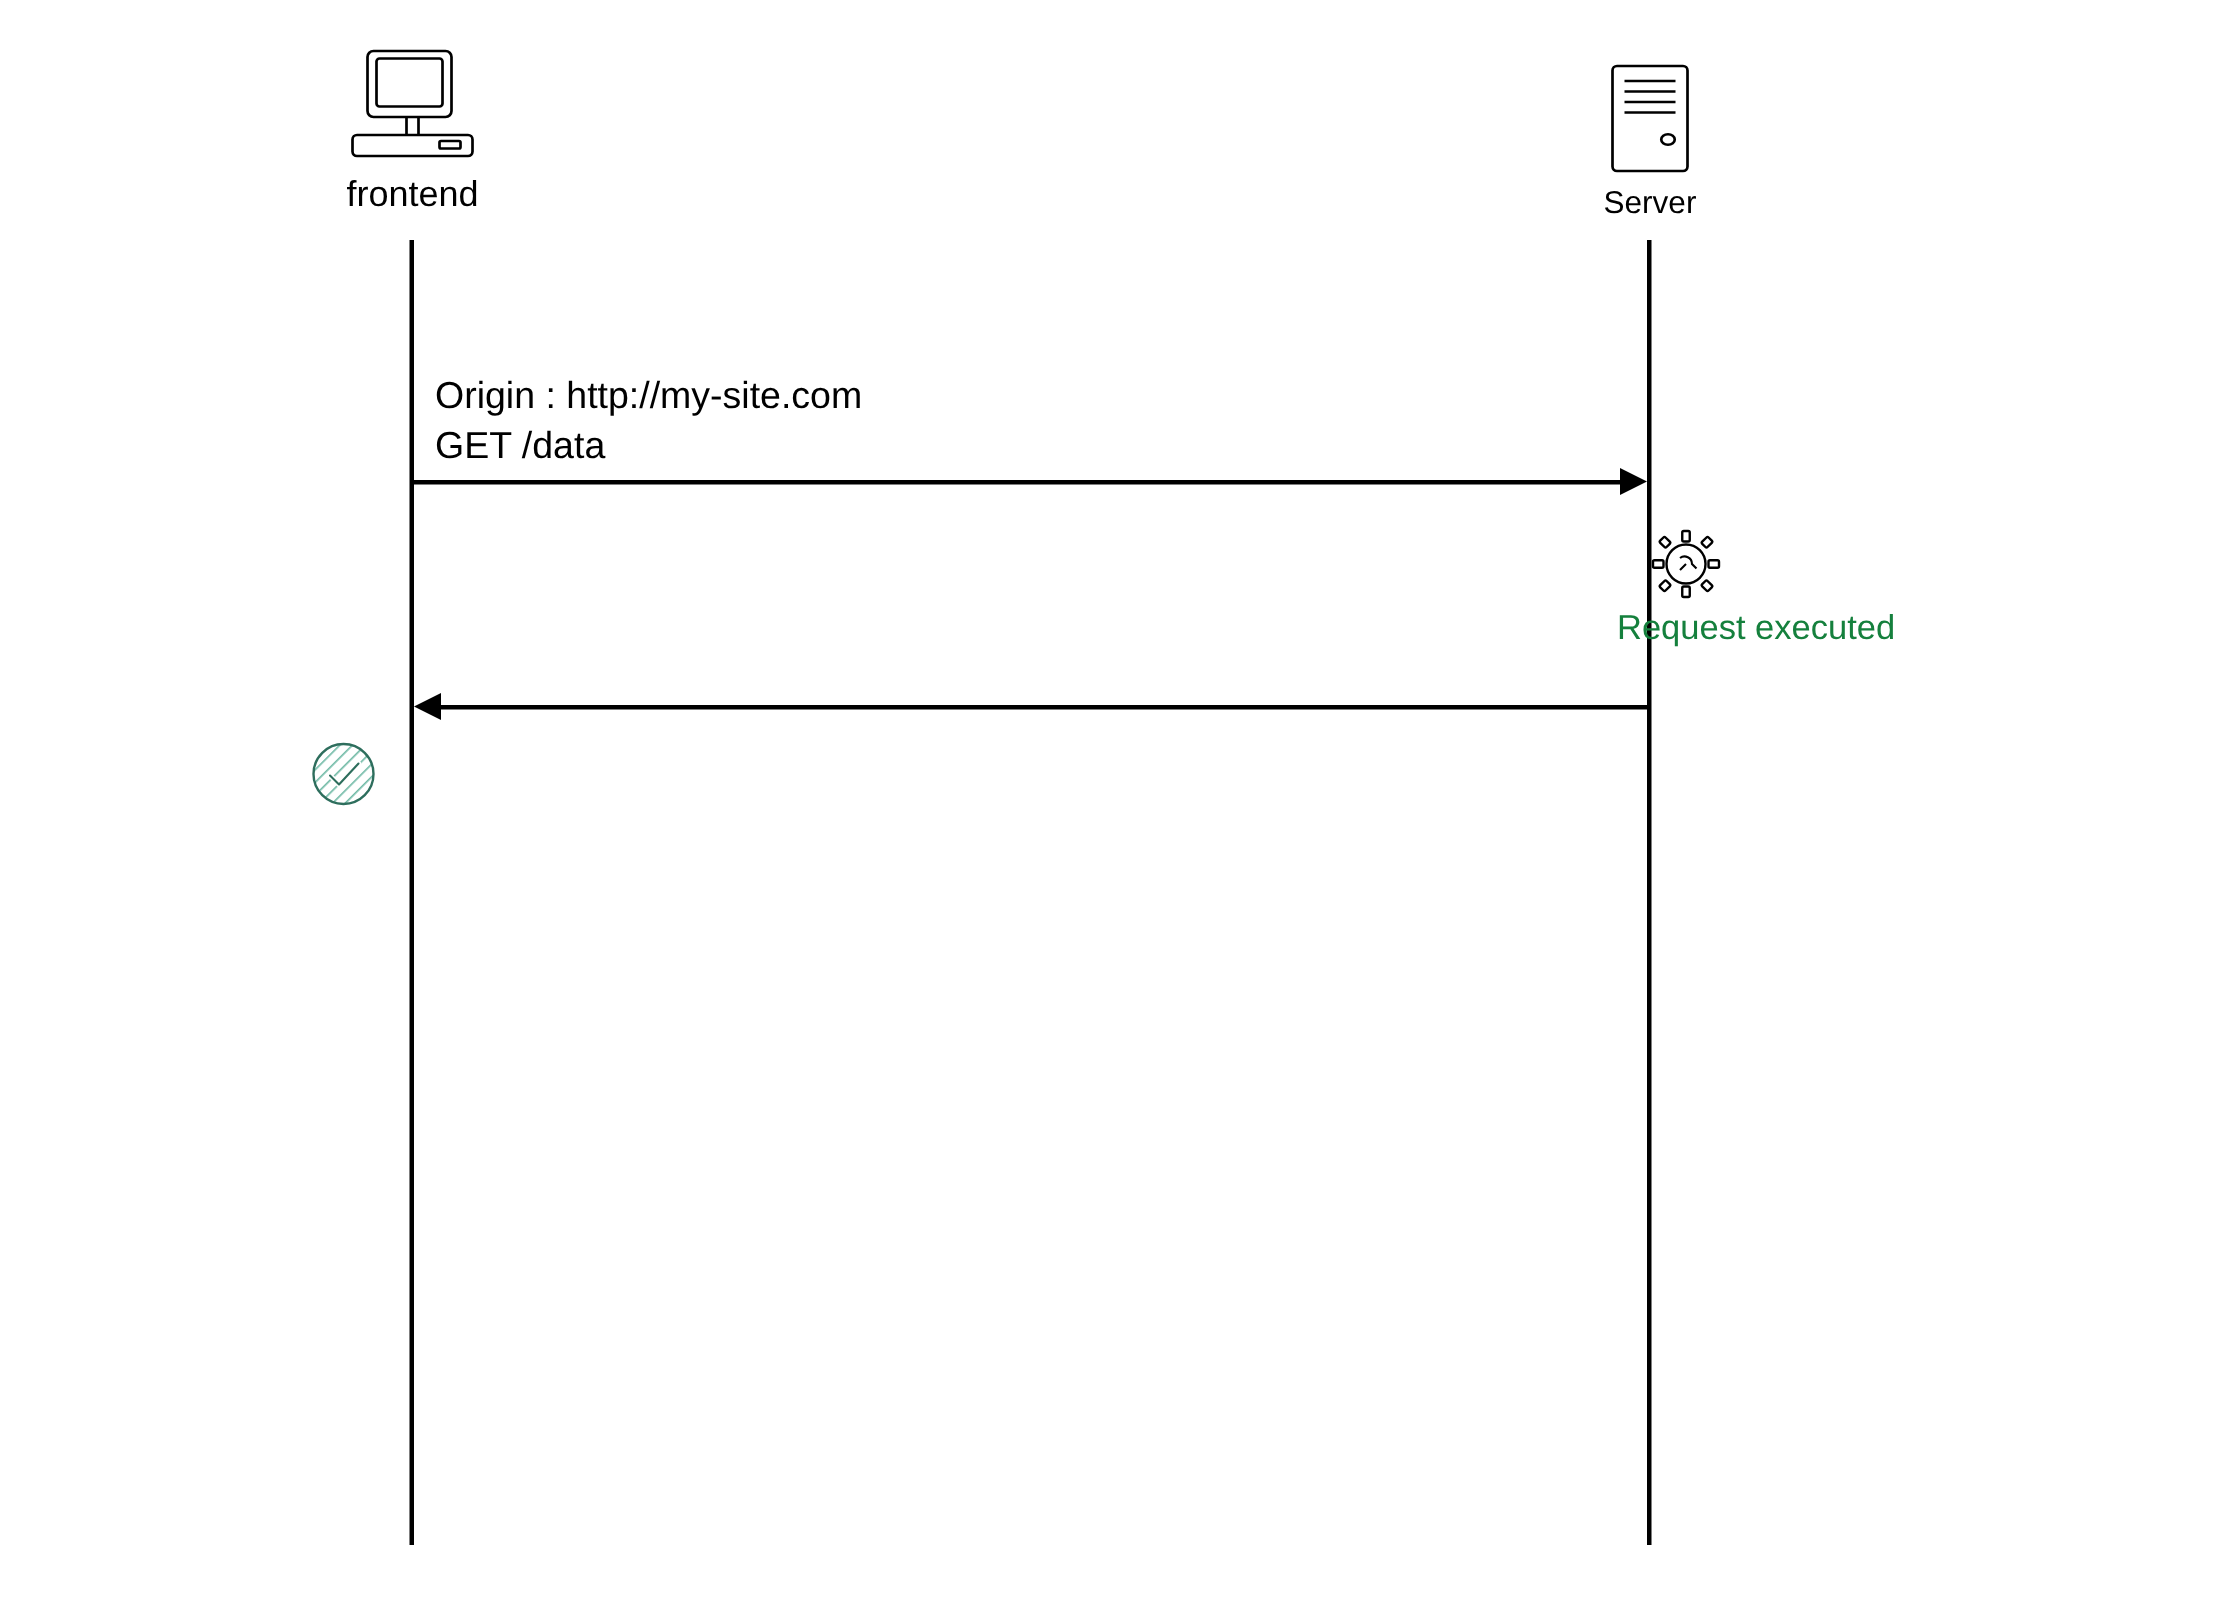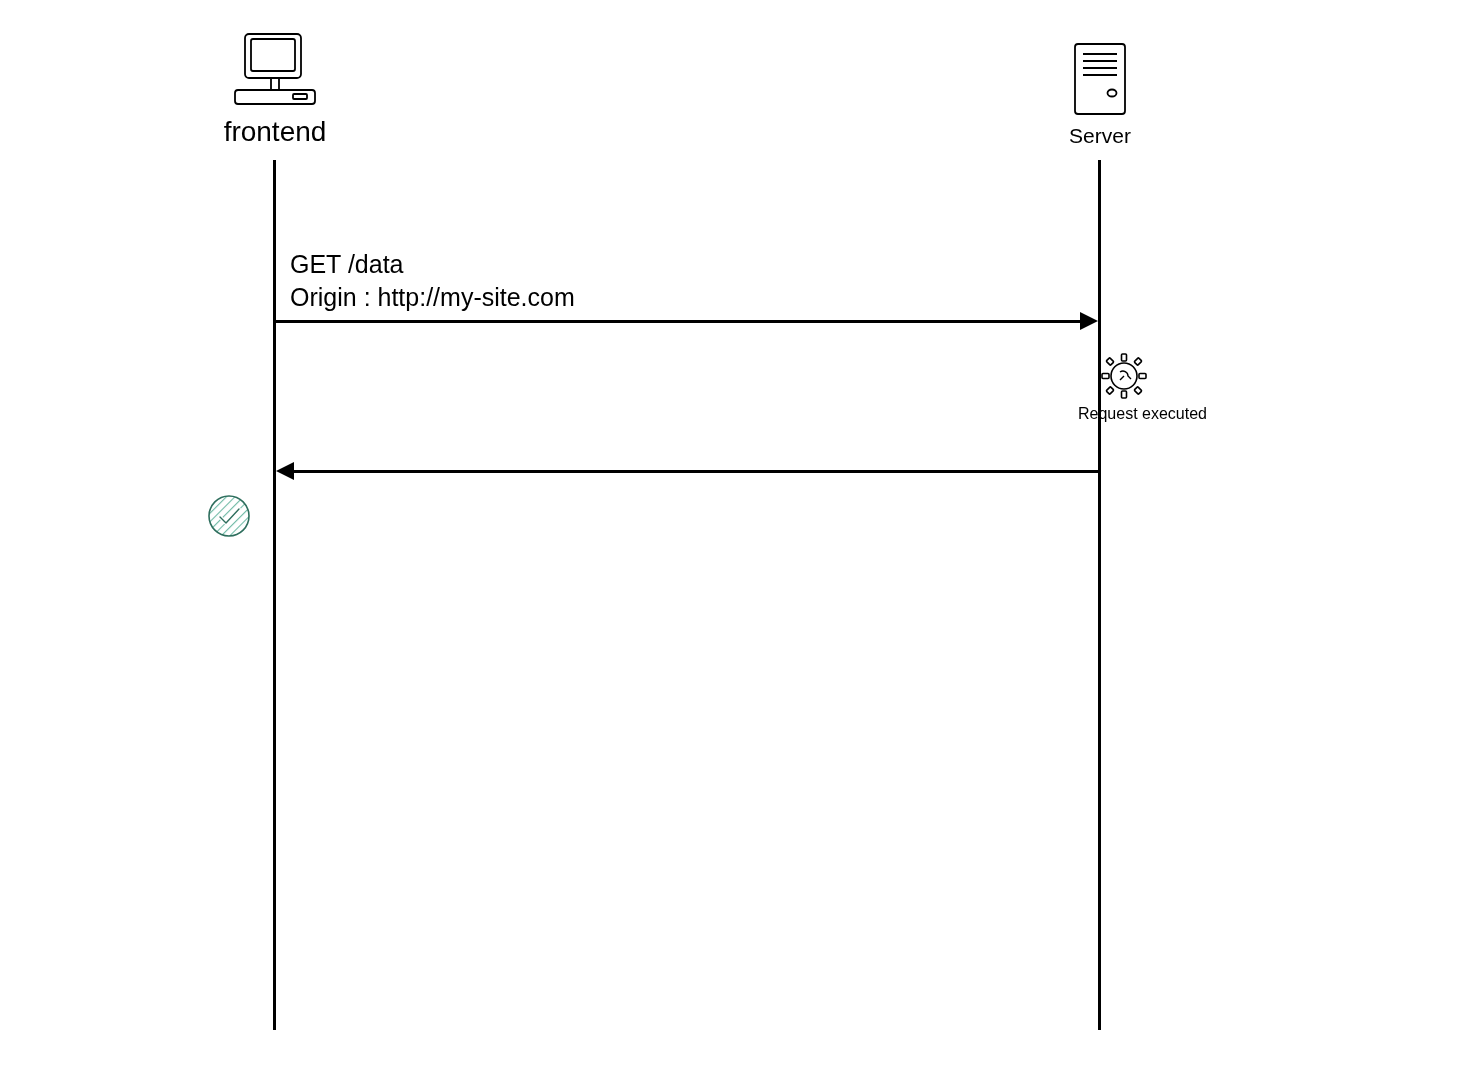--- a/index.html
+++ b/index.html
@@ -14,21 +14,21 @@
       position: relative;
       width: 100%;
       height: 100%;
     }
     .actor {
       position: absolute;
       text-align: center;
     }
     .actor-label {
       font-family: 'Comic Sans MS', cursive, sans-serif;
-      font-size: 28px;
+      font-size: 24px;
       font-weight: 500;
       margin-top: 6px;
     }
     .lifeline {
       position: absolute;
       width: 3px;
       background: #000;
     }
     .arrow-container {
       position: absolute;
@@ -54,22 +54,22 @@
     }
     .msg-text {
       position: absolute;
       font-size: 25px;
       color: #000;
       white-space: nowrap;
       line-height: 1.3;
     }
     .annotation {
       position: absolute;
-      font-size: 16px;
-      color: #000000;
+      font-size: 23px;
+      color: #15803d;
       text-align: center;
       line-height: 1.3;
     }
     .computer-icon svg, .server-icon svg, .gear-icon svg, .check-icon svg {
       display: block;
       margin: 0 auto;
     }
     .check-badge {
       position: absolute;
     }
@@ -103,22 +103,22 @@
         <ellipse cx="43" cy="53" rx="4.5" ry="3.5"></ellipse>
       </svg>
     </span>
     <div class="actor-label" style="font-size:21px;">Server</div>
   </div>
 
   <div class="lifeline" style="left: 273px; top: 160px; height: 870px;"></div>
   <div class="lifeline" style="left: 1098px; top: 160px; height: 870px;"></div>
 
   <div class="msg-text" style="left: 290px; top: 248px;">
+    <div>Origin : http://my-site.com</div>
     <div>GET /data</div>
-    <div>Origin : http://my-site.com</div>
   </div>
 
   <div class="arrow-container">
     <div class="arrow-line" style="left: 276px; top: 320px; width: 808px;"></div>
     <div class="arrow-head-right" style="left: 1080px; top: 312px;"></div>
   </div>
 
   <div class="annotation" style="left: 1078px; top: 350px; text-align:left;">
     <span class="gear-icon">
       <svg width="52" height="52" viewBox="0 0 52 52" fill="none" stroke="#000" stroke-width="1.6" style="margin-left:20px;">

